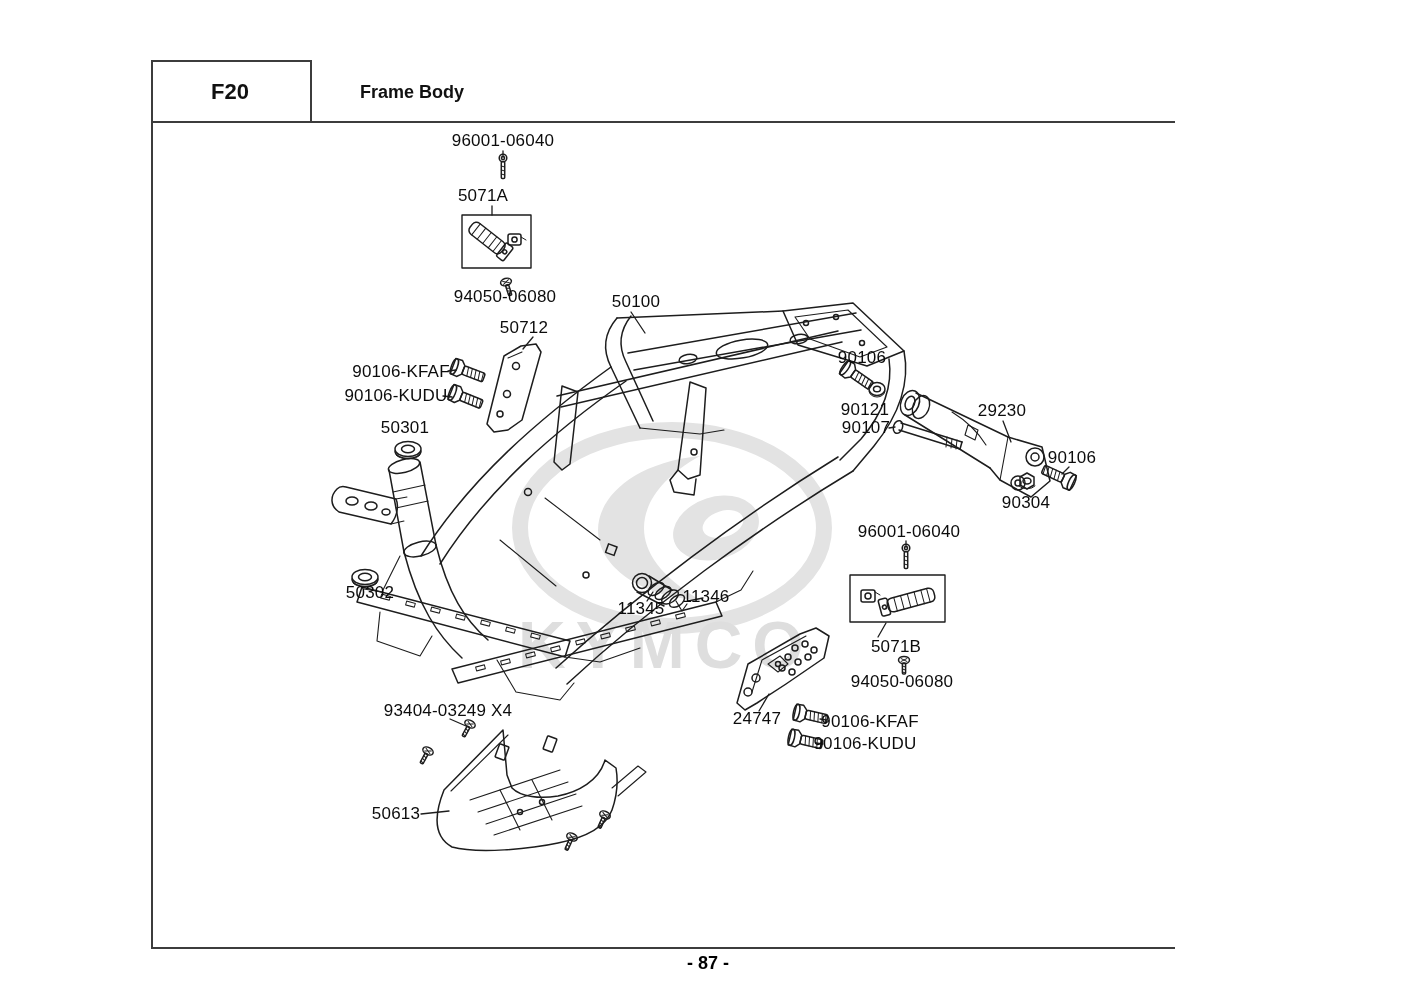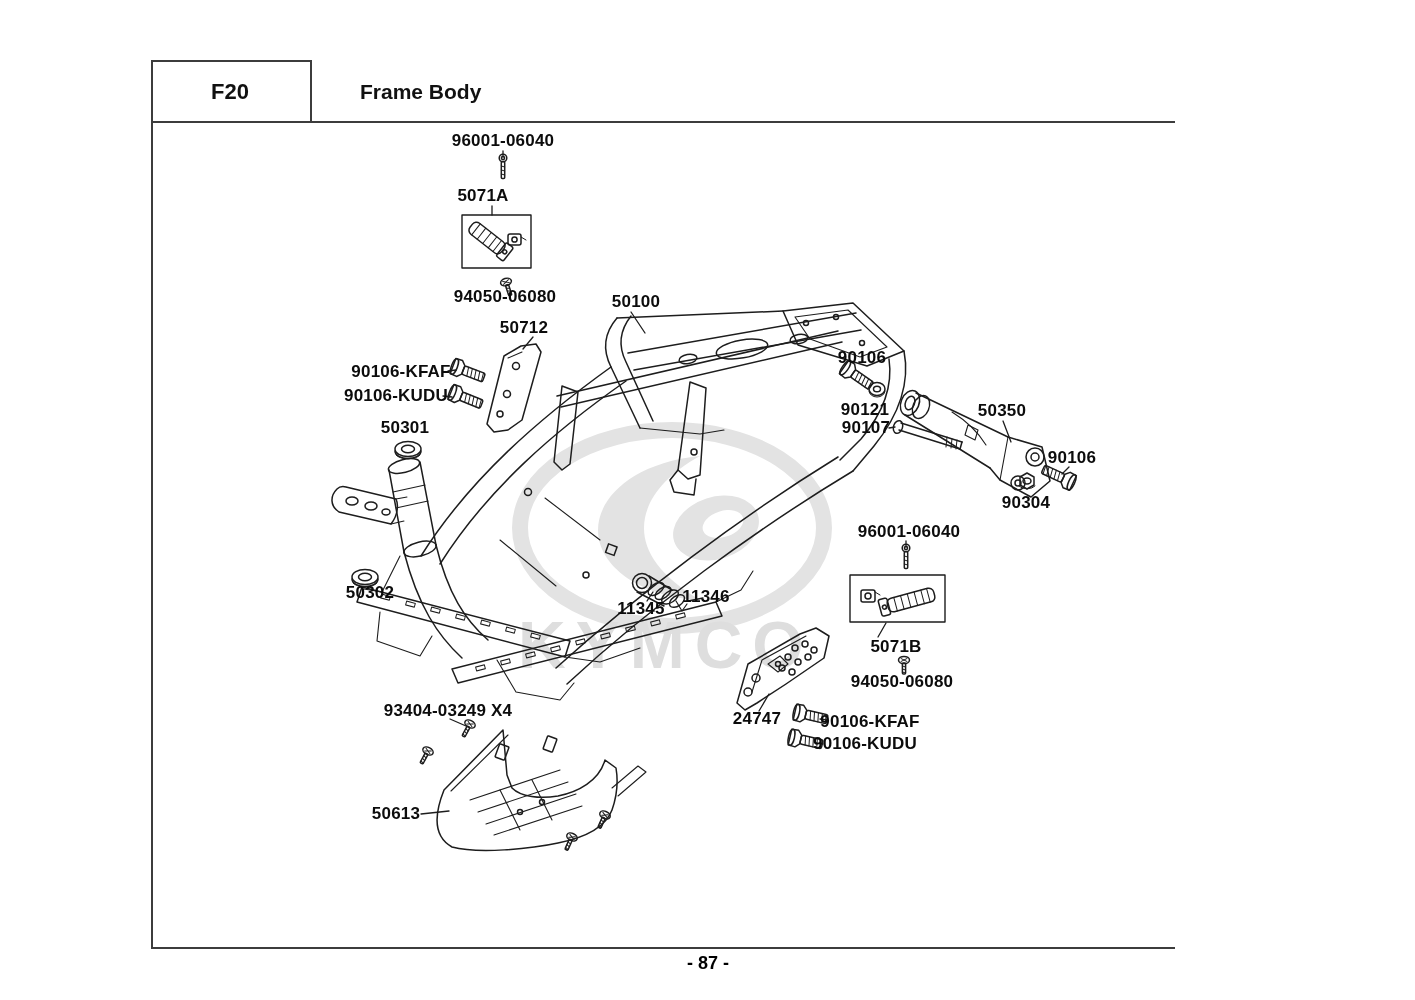--- a/index.html
+++ b/index.html
@@ -3,24 +3,24 @@
 <meta charset="utf-8">
 <style>
   html,body{margin:0;padding:0;background:#fff;}
   #page{position:relative;width:1175px;height:1000px;background:#fff;overflow:hidden;
         font-family:"Liberation Sans",sans-serif;}
   .hdr-code-box{position:absolute;left:151px;top:60px;width:157px;height:59px;
         border:2px solid #3c3c3c;box-sizing:content-box;background:#fff;}
   .hdr-code{position:absolute;left:230px;top:92px;transform:translate(-50%,-50%);
         font-size:22px;font-weight:bold;color:#111;}
   .hdr-title{position:absolute;left:360px;top:92px;transform:translateY(-50%);
-        font-size:21px;font-weight:bold;color:#111;}
+        font-size:18px;font-weight:bold;color:#111;}
   .main-border{position:absolute;left:151px;top:121px;width:1111px;height:824px;
         border:2px solid #3c3c3c;box-sizing:content-box;background:#fff;}
-  .lbl{position:absolute;transform:translate(-50%,-50%);font-size:17px;font-weight:bold;
+  .lbl{position:absolute;transform:translate(-50%,-50%);font-size:17px;font-weight:normal;
         color:#0c0c0c;white-space:nowrap;letter-spacing:0.2px;z-index:30;}
   .pageno{position:absolute;left:708px;top:963px;transform:translate(-50%,-50%);
         font-size:18px;font-weight:bold;color:#000000;z-index:30;}
   svg.diagram{position:absolute;left:0;top:0;z-index:10;}
   .wm-text{font-family:"Liberation Sans",sans-serif;font-weight:bold;}
 </style>
 </head>
 <body>
 
 <div id="page">
@@ -287,21 +287,21 @@
   <div class="lbl" style="left:503px;top:141px">96001-06040</div>
   <div class="lbl" style="left:483px;top:196px">5071A</div>
   <div class="lbl" style="left:505px;top:297px">94050-06080</div>
   <div class="lbl" style="left:636px;top:302px">50100</div>
   <div class="lbl" style="left:524px;top:328px">50712</div>
   <div class="lbl" style="left:401px;top:372px">90106-KFAF</div>
   <div class="lbl" style="left:396px;top:396px">90106-KUDU</div>
   <div class="lbl" style="left:405px;top:428px">50301</div>
   <div class="lbl" style="left:862px;top:358px">90106</div>
   <div class="lbl" style="left:865px;top:410px">90121</div>
-  <div class="lbl" style="left:1002px;top:411px">50350</div>
+  <div class="lbl" style="left:1002px;top:411px">29230</div>
   <div class="lbl" style="left:866px;top:428px">90107</div>
   <div class="lbl" style="left:1072px;top:458px">90106</div>
   <div class="lbl" style="left:1026px;top:503px">90304</div>
   <div class="lbl" style="left:909px;top:532px">96001-06040</div>
   <div class="lbl" style="left:896px;top:647px">5071B</div>
   <div class="lbl" style="left:902px;top:682px">94050-06080</div>
   <div class="lbl" style="left:370px;top:593px">50302</div>
   <div class="lbl" style="left:641px;top:609px">11345</div>
   <div class="lbl" style="left:706px;top:597px">11346</div>
   <div class="lbl" style="left:757px;top:719px">24747</div>

